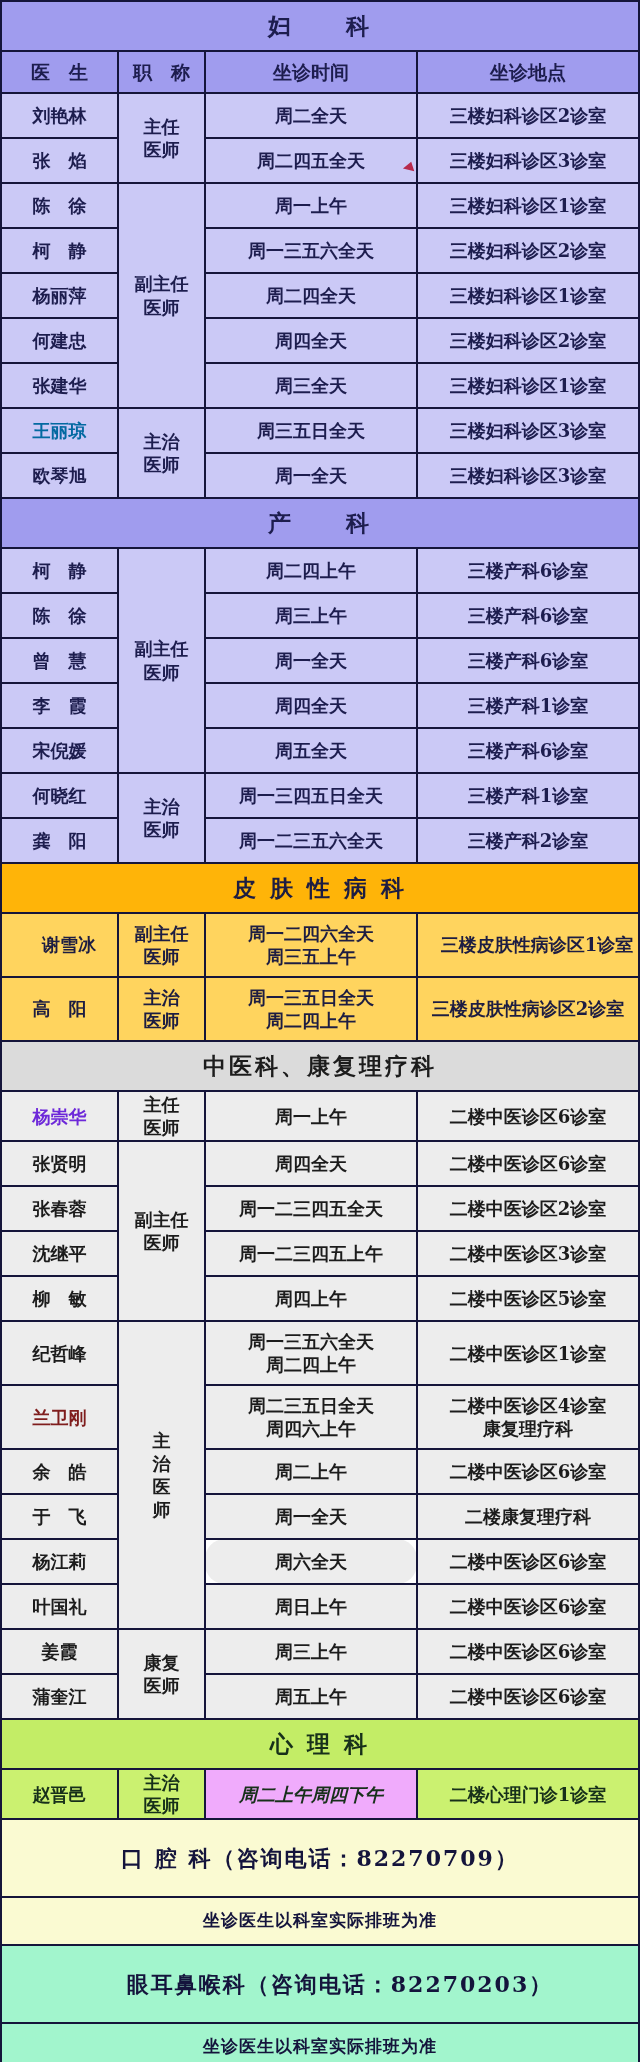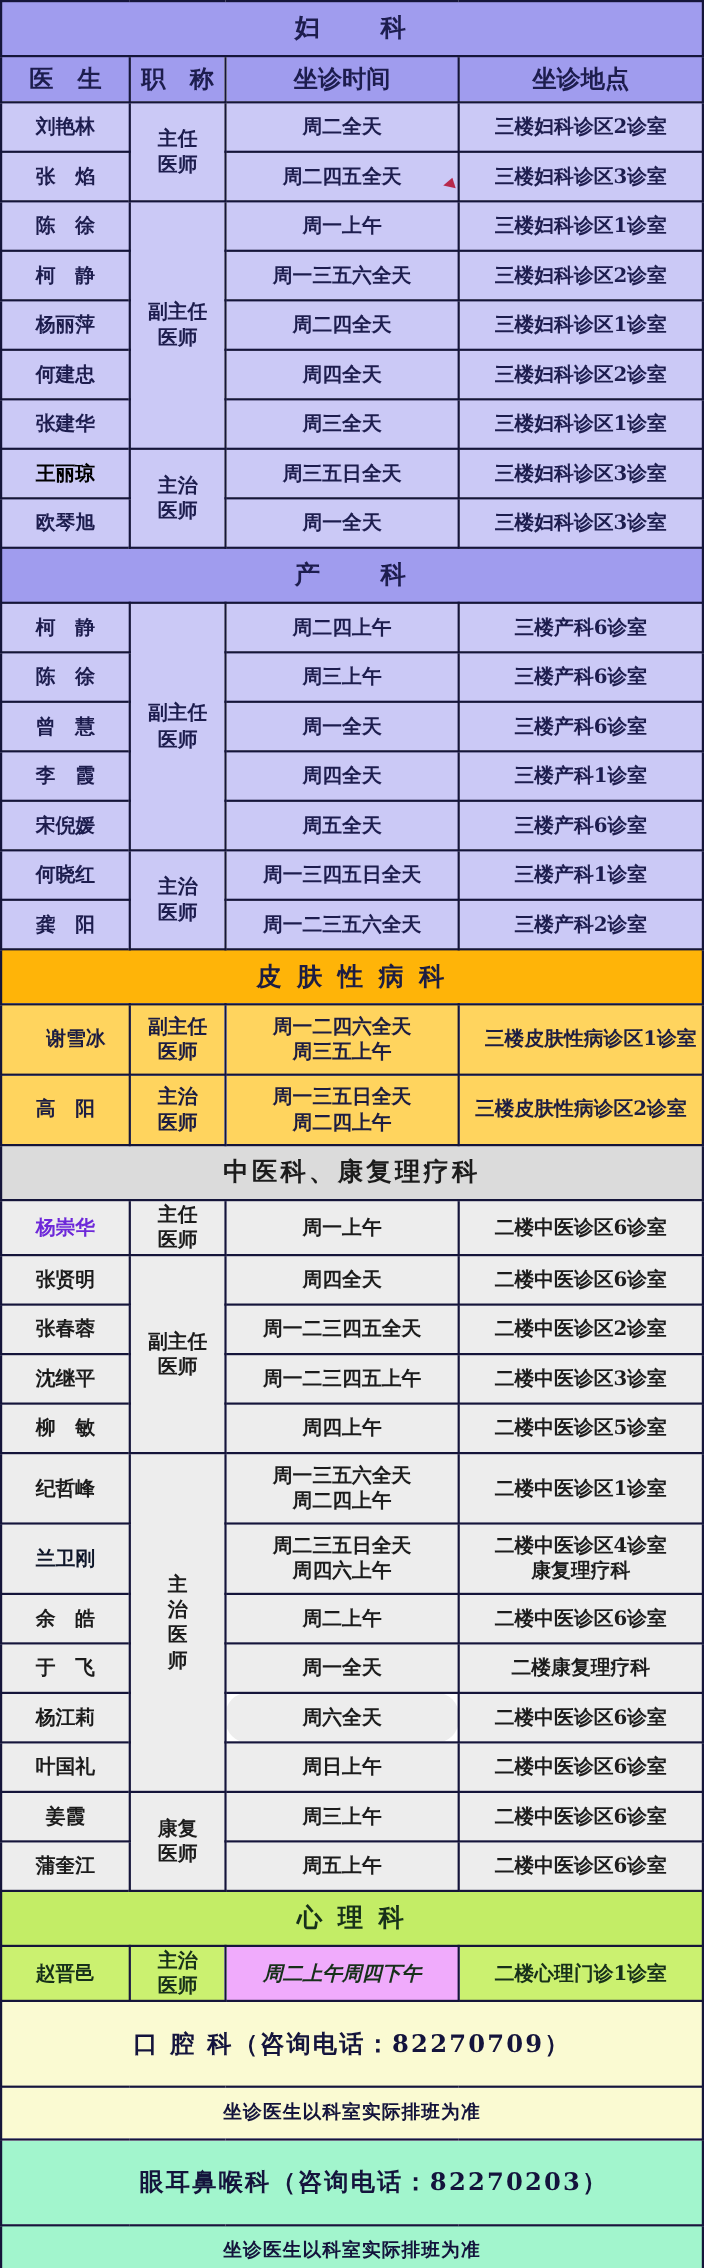--- a/index.html
+++ b/index.html
@@ -8,21 +8,21 @@
   table.schedule{width:640px;border-collapse:collapse;table-layout:fixed;}
   table.schedule td{
     border:2px solid #15153a;
     text-align:center;vertical-align:middle;
     white-space:pre-line;
     padding:1px 2px;
     font-size:18px;font-weight:bold;line-height:1.28;
     overflow:hidden;
   }
   tr.section-title td{font-size:23px;letter-spacing:3px;height:46px;}
-  tr.col-header td{height:38px;font-size:22px;}
+  tr.col-header td{height:38px;font-size:19px;}
   tr.data-row{height:45px;}
   tr.data-row.tall td{height:60px;}
   td.doctor-cell{font-size:19px;}
   td.location-cell{font-size:17.5px;}
   tr.band-row td{letter-spacing:2px;}
   tr.band-row.band-large td{height:74px;font-size:22px;}
   tr.band-row.band-small td{height:44px;font-size:17px;letter-spacing:1px;}
   .red-marker{
     position:absolute;left:403px;top:163px;width:0;height:0;
     border-right:10px solid #b5173a;
@@ -84,21 +84,21 @@
           <td class="doctor-cell" style="background: rgb(203, 201, 246); color: rgb(29, 29, 78);">何建忠</td>
           <td class="time-cell" style="background: rgb(203, 201, 246); color: rgb(29, 29, 78);">周四全天</td>
           <td class="location-cell" style="background: rgb(203, 201, 246); color: rgb(29, 29, 78);">三楼妇科诊区2诊室</td>
         </tr>
         <tr class="data-row">
           <td class="doctor-cell" style="background: rgb(203, 201, 246); color: rgb(29, 29, 78);">张建华</td>
           <td class="time-cell" style="background: rgb(203, 201, 246); color: rgb(29, 29, 78);">周三全天</td>
           <td class="location-cell" style="background: rgb(203, 201, 246); color: rgb(29, 29, 78);">三楼妇科诊区1诊室</td>
         </tr>
         <tr class="data-row">
-          <td class="doctor-cell" style="background: rgb(203, 201, 246); color: #000000;">王丽琼</td>
+          <td class="doctor-cell" style="background: rgb(203, 201, 246); color: #0369a1;">王丽琼</td>
           <td rowspan="2" class="title-cell" style="background: rgb(203, 201, 246); color: rgb(29, 29, 78);">主治
 医师</td>
           <td class="time-cell" style="background: rgb(203, 201, 246); color: rgb(29, 29, 78);">周三五日全天</td>
           <td class="location-cell" style="background: rgb(203, 201, 246); color: rgb(29, 29, 78);">三楼妇科诊区3诊室</td>
         </tr>
         <tr class="data-row">
           <td class="doctor-cell" style="background: rgb(203, 201, 246); color: rgb(29, 29, 78);">欧琴旭</td>
           <td class="time-cell" style="background: rgb(203, 201, 246); color: rgb(29, 29, 78);">周一全天</td>
           <td class="location-cell" style="background: rgb(203, 201, 246); color: rgb(29, 29, 78);">三楼妇科诊区3诊室</td>
         </tr>
@@ -199,21 +199,21 @@
           <td class="doctor-cell" style="background: rgb(237, 237, 237); color: rgb(28, 28, 28);">纪哲峰</td>
           <td rowspan="6" class="title-cell" style="background: rgb(237, 237, 237); color: rgb(28, 28, 28);">主
 治
 医
 师</td>
           <td class="time-cell" style="background: rgb(237, 237, 237); color: rgb(28, 28, 28);">周一三五六全天
 周二四上午</td>
           <td class="location-cell" style="background: rgb(237, 237, 237); color: rgb(28, 28, 28);">二楼中医诊区1诊室</td>
         </tr>
         <tr class="data-row tall">
-          <td class="doctor-cell" style="background: rgb(237, 237, 237); color: #0f172a;">兰卫刚</td>
+          <td class="doctor-cell" style="background: rgb(237, 237, 237); color: #7f1d1d;">兰卫刚</td>
           <td class="time-cell" style="background: rgb(237, 237, 237); color: rgb(28, 28, 28);">周二三五日全天
 周四六上午</td>
           <td class="location-cell" style="background: rgb(237, 237, 237); color: rgb(28, 28, 28);">二楼中医诊区4诊室
 康复理疗科</td>
         </tr>
         <tr class="data-row">
           <td class="doctor-cell" style="background: rgb(237, 237, 237); color: rgb(28, 28, 28);">余　皓</td>
           <td class="time-cell" style="background: rgb(237, 237, 237); color: rgb(28, 28, 28);">周二上午</td>
           <td class="location-cell" style="background: rgb(237, 237, 237); color: rgb(28, 28, 28);">二楼中医诊区6诊室</td>
         </tr>

